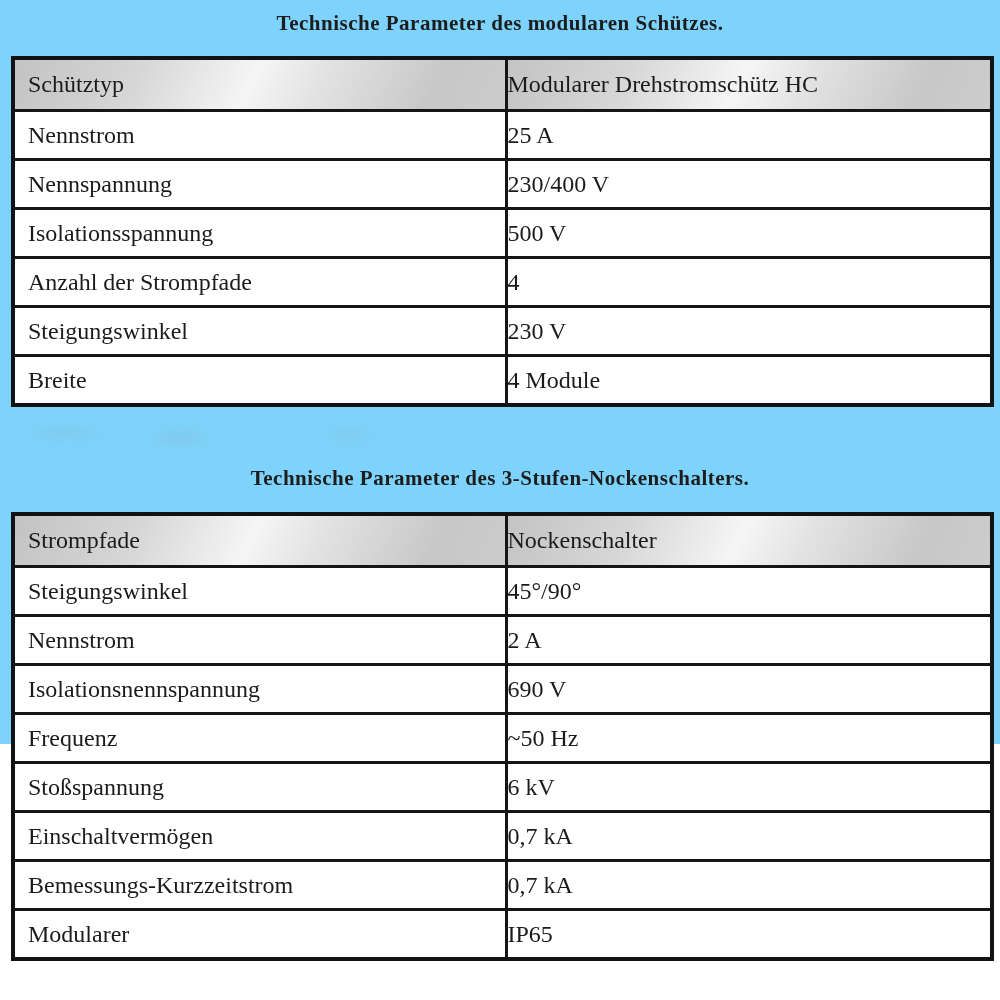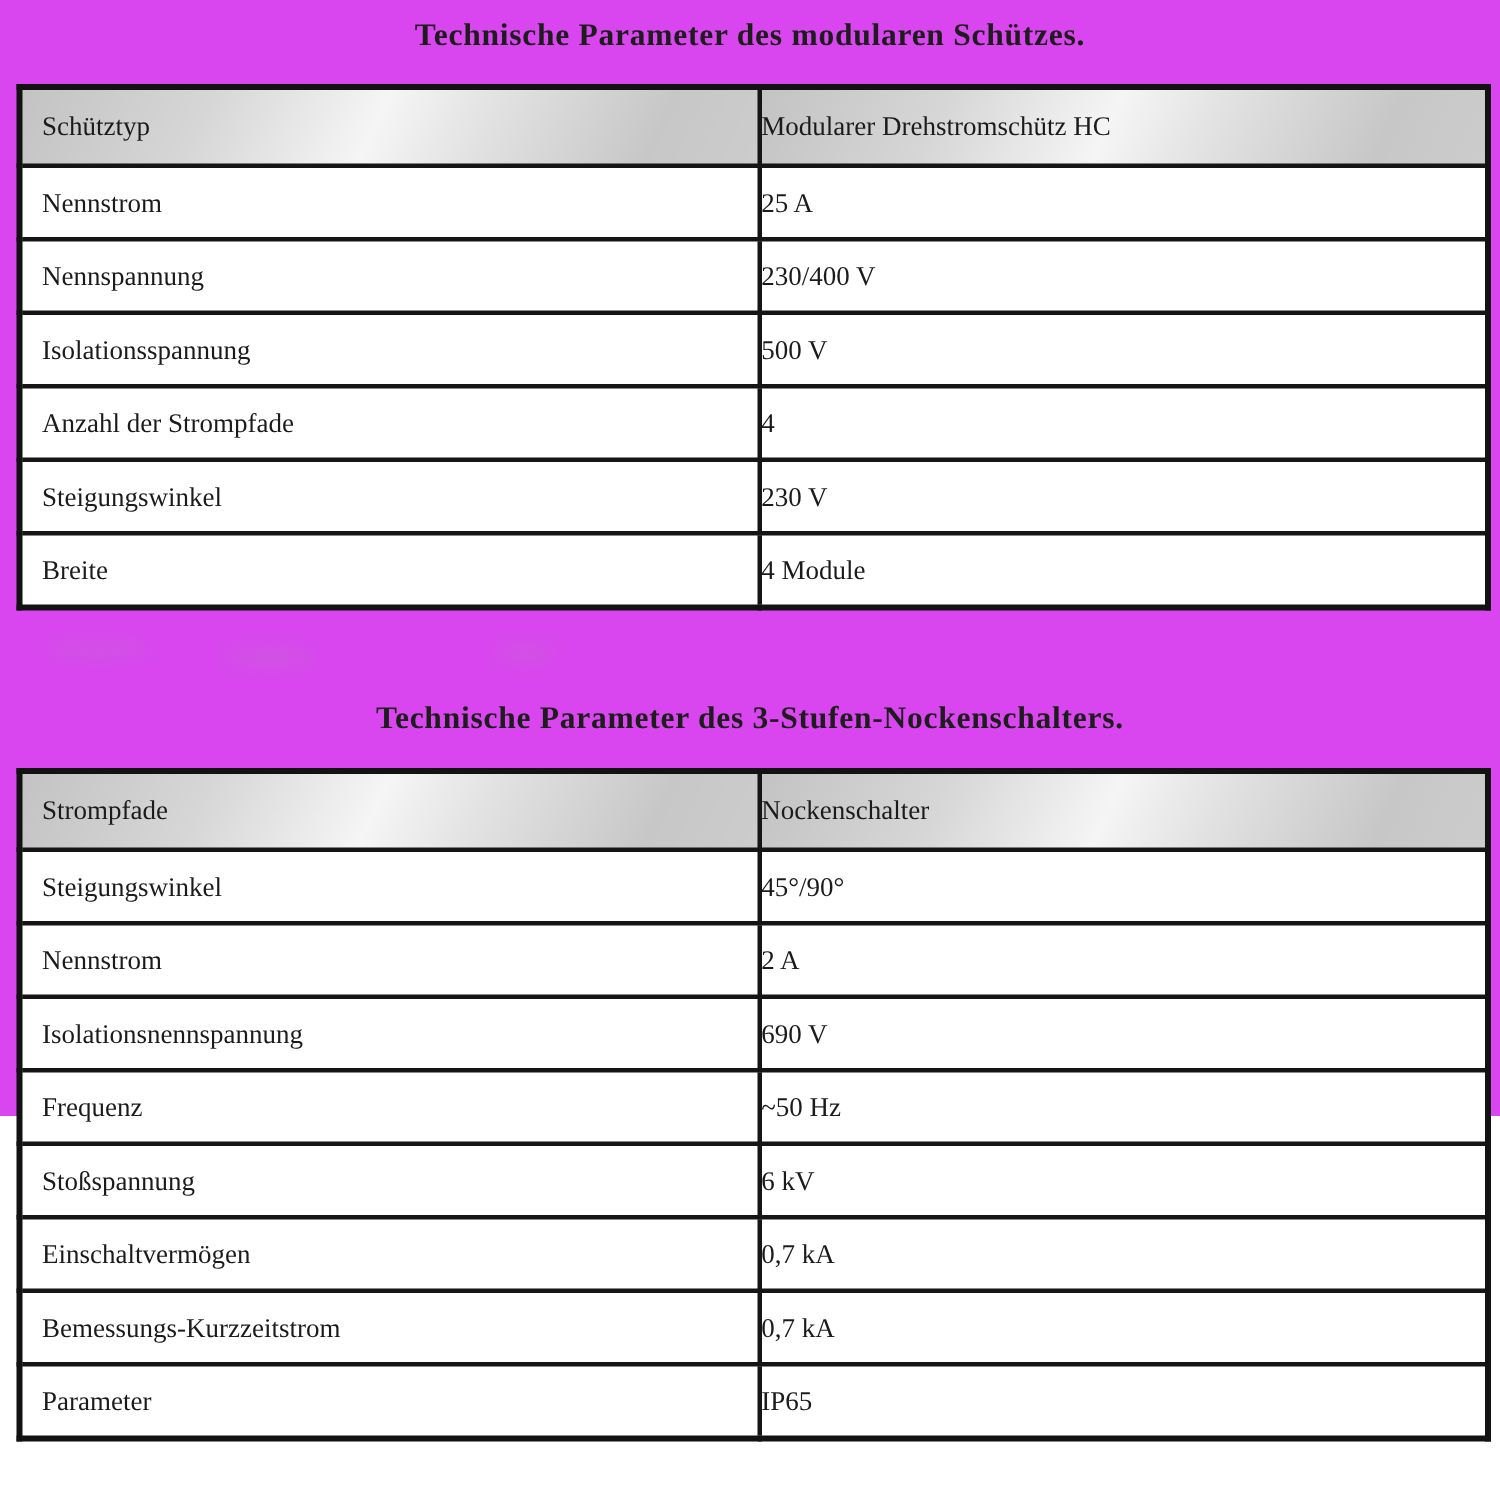--- a/index.html
+++ b/index.html
@@ -8,21 +8,21 @@
     background: #ffffff;
     width: 1000px;
     height: 1000px;
     overflow: hidden;
     font-family: "Liberation Serif", serif;
   }
   .page {
     position: relative;
     width: 1000px;
     height: 744px;
-    background: #d946ef;
+    background: #7dd3fc;
   }
   .section-title {
     position: absolute;
     left: 0;
     width: 1000px;
     text-align: center;
     font-weight: bold;
     font-size: 21px;
     letter-spacing: 0.5px;
     color: #1d1d1d;
@@ -39,21 +39,21 @@
     border: 4px solid #121212;
   }
   #table-1 { top: 56px; }
   #table-2 { top: 512px; }
 
   .param-table col.c1 { width: 493px; }
   .param-table col.c2 { width: 486px; }
 
   .param-table th, .param-table td {
     border: 3px solid #151515;
-    font-size: 18px;
+    font-size: 24px;
     font-weight: normal;
     color: #1b1b1b;
     padding: 0;
   }
   .param-table th {
     height: 49px;
     background: linear-gradient(115deg, #c3c3c3 0%, #d6d6d6 25%, #f5f5f5 48%, #e2e2e2 62%, #c7c7c7 85%, #cccccc 100%);
   }
   .param-table td { height: 46px; background: #ffffff; }
 
@@ -160,19 +160,19 @@
     </tr>
     <tr>
       <td class="cell-label">Einschaltvermögen</td>
       <td class="cell-value">0,7 kA</td>
     </tr>
     <tr>
       <td class="cell-label">Bemessungs-Kurzzeitstrom</td>
       <td class="cell-value">0,7 kA</td>
     </tr>
     <tr>
-      <td class="cell-label">Parameter</td>
+      <td class="cell-label">Modularer</td>
       <td class="cell-value">IP65</td>
     </tr>
   </tbody>
     </table>
 
 </div>
 
 </body></html>

